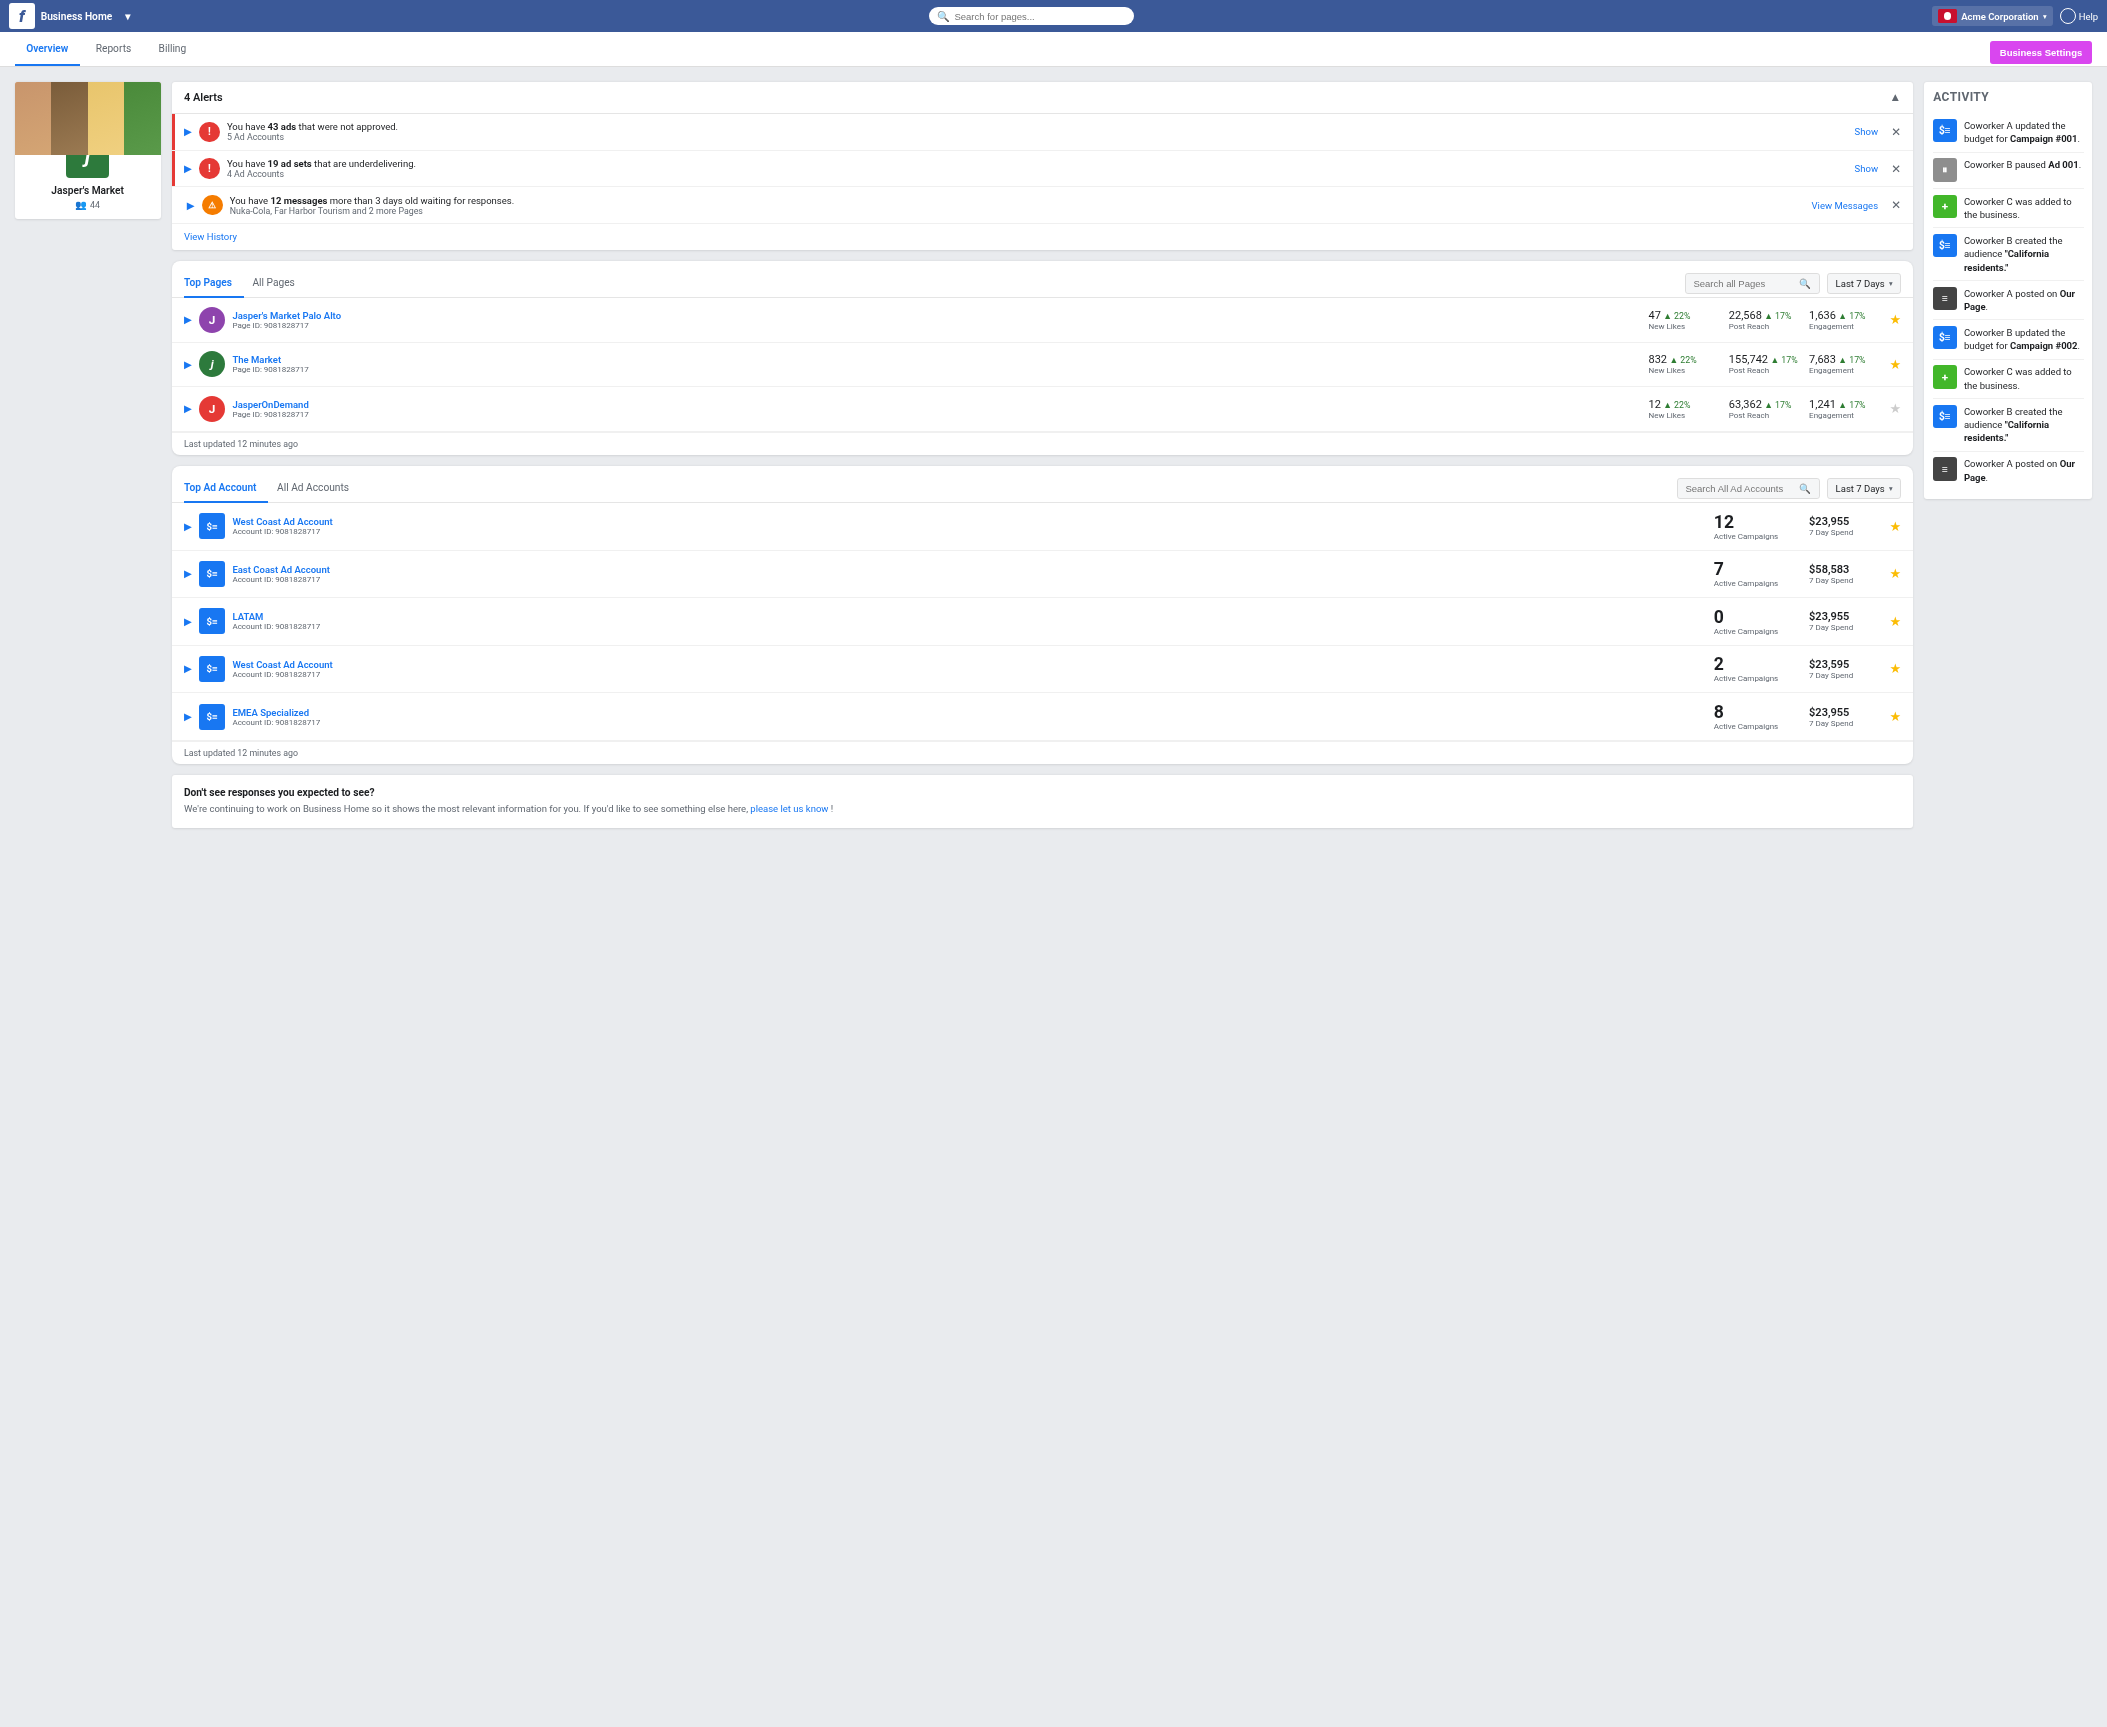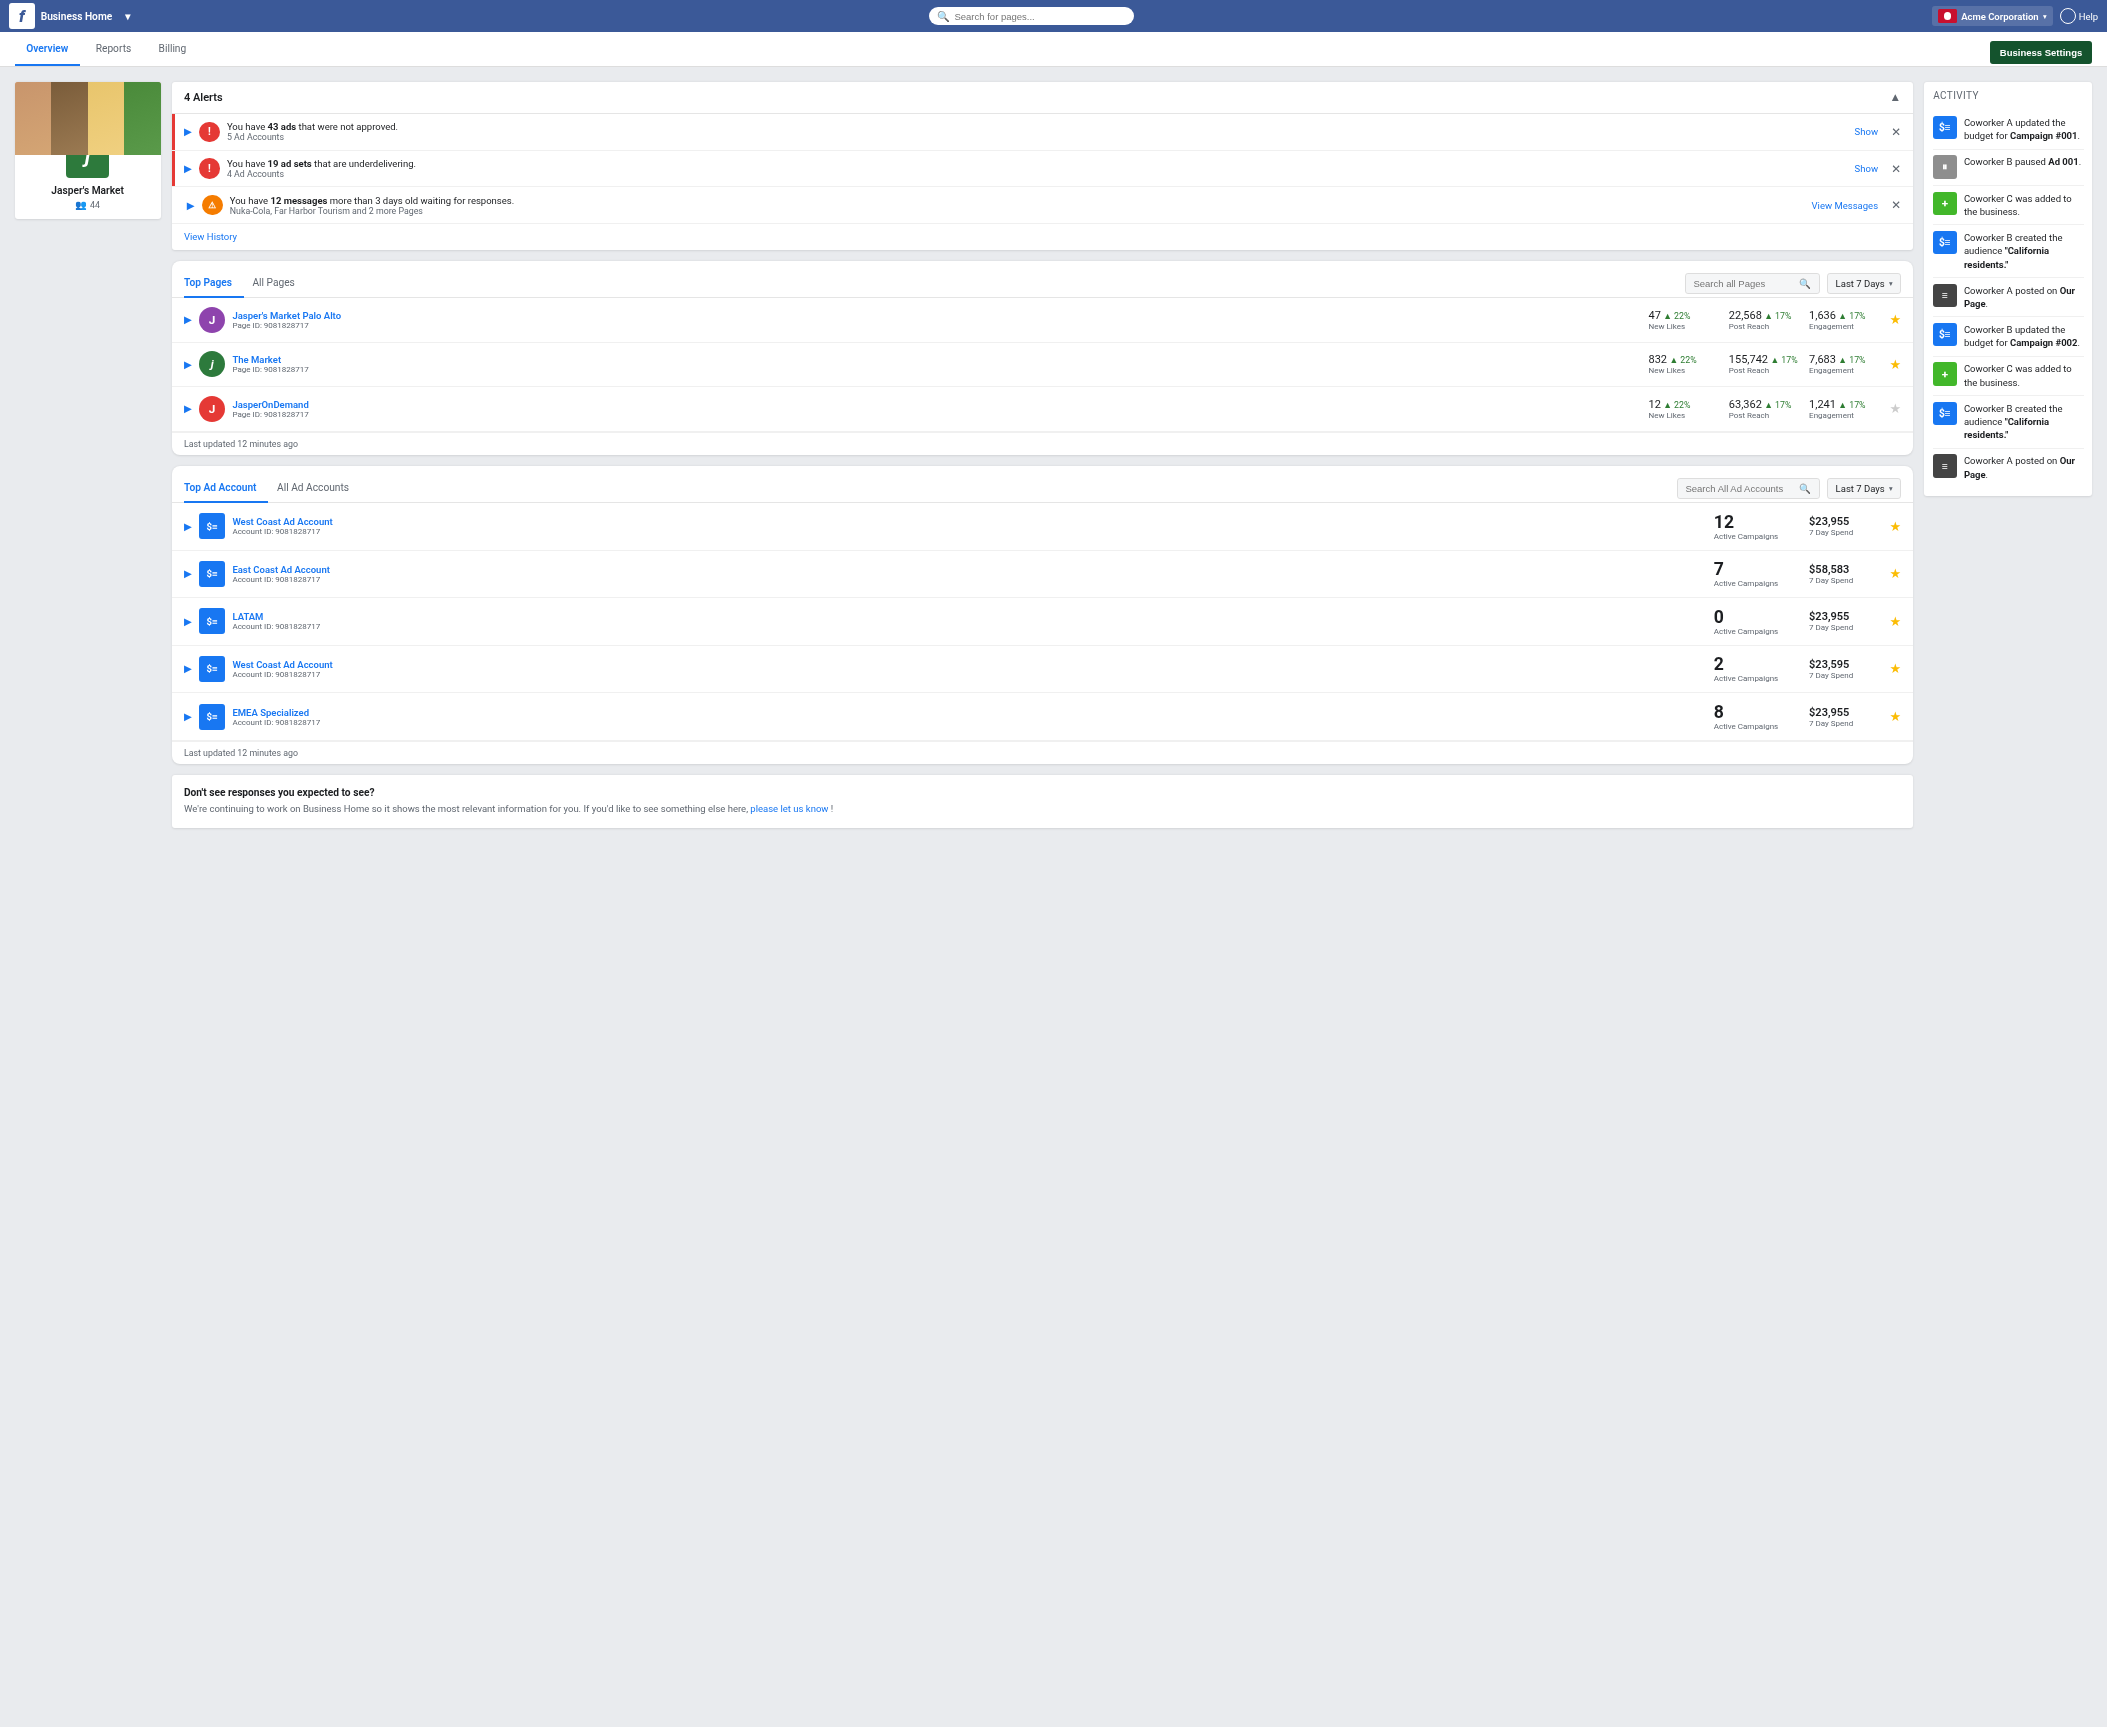--- a/index.html
+++ b/index.html
@@ -21,21 +21,21 @@
     .acme-icon-inner { width: 7.3px; height: 7.3px; background: #fff; border-radius: 50%; }
     .acme-name { color: #fff; font-size: 9.5px; font-weight: 600; }
     .help-btn { color: #fff; font-size: 9.5px; cursor: pointer; display: flex; align-items: center; gap: 2.9px; }
     .globe-icon { width: 16px; height: 16px; border: 1.5px solid #fff; border-radius: 50%; display: flex; align-items: center; justify-content: center; }
 
     
     .sub-nav { background: #fff; border-bottom: 0.7px solid #ddd; display: flex; align-items: center; padding: 0 14.6px; height: 35px; }
     .sub-nav-tabs { display: flex; align-items: center; gap: 4px; flex: 1; }
     .sub-nav-tab { padding: 10.2px 11.7px; font-size: 10.2px; color: #606770; cursor: pointer; border-bottom: 2.2px solid transparent; }
     .sub-nav-tab.active { color: #1877f2; border-bottom: 2.2px solid #1877f2; font-weight: 600; }
-    .business-settings-btn { background: #14532d; color: #fff; border: none; border-radius: 2.9px; padding: 5.9px 10.2px; font-size: 9.5px; font-weight: 600; cursor: pointer; margin-top: 7px; }
+    .business-settings-btn { background: #d946ef; color: #fff; border: none; border-radius: 2.9px; padding: 5.9px 10.2px; font-size: 9.5px; font-weight: 600; cursor: pointer; margin-top: 7px; }
 
     
     .main-layout { display: flex; gap: 0; padding: 14.6px; gap: 11.7px; min-height: calc(100vh - 67px); }
     .left-panel { width: 146px; flex-shrink: 0; }
     .center-panel { flex: 1; display: flex; flex-direction: column; gap: 11.7px; }
     .right-panel { width: 168px; flex-shrink: 0; }
 
     
     .page-card { background: #fff; border-radius: 2.9px; overflow: hidden; box-shadow: 0 0.7px 2.2px rgba(0,0,0,0.1); }
     .page-cover { width: 100%; height: 73px; object-fit: cover; background: linear-gradient(135deg, #e8a87c, #e88b5a, #c77d3a, #8fa862, #4a7c59); position: relative; overflow: hidden; }
@@ -87,21 +87,21 @@
     .row-star { color: #fbbc04; font-size: 13px; cursor: pointer; }
     .row-star.empty { color: #ccc; }
     .last-updated { padding: 5.9px 11.7px; font-size: 8.8px; color: #606770; border-top: 0.7px solid #f0f0f0; }
 
     
     .ad-icon { width: 26px; height: 26px; background: #1877f2; border-radius: 2.9px; display: flex; align-items: center; justify-content: center; flex-shrink: 0; }
     .ad-icon-text { color: #fff; font-size: 9.5px; font-weight: 700; }
 
     
     .activity-panel { background: #fff; border-radius: 2.9px; box-shadow: 0 0.7px 2.2px rgba(0,0,0,0.1); padding: 8.8px; }
-    .activity-title { font-size: 10px; font-weight: 400; color: #606770; letter-spacing: 0.4px; text-transform: uppercase; margin-bottom: 8.8px; }
+    .activity-title { font-size: 12px; font-weight: 700; color: #606770; letter-spacing: 0.4px; text-transform: uppercase; margin-bottom: 8.8px; }
     .activity-item { display: flex; align-items: flex-start; gap: 7.3px; padding: 5.9px 0; border-bottom: 0.7px solid #f0f0f0; }
     .activity-item:last-child { border-bottom: none; }
     .activity-icon { width: 23.4px; height: 23.4px; border-radius: 2.9px; display: flex; align-items: center; justify-content: center; flex-shrink: 0; }
     .activity-icon.blue { background: #1877f2; }
     .activity-icon.gray { background: #8e8e8e; }
     .activity-icon.green { background: #42b72a; }
     .activity-icon.dark { background: #444; }
     .activity-text { font-size: 9.5px; color: #1c1e21; line-height: 1.4; }
     .activity-text strong { font-weight: 700; }
 

